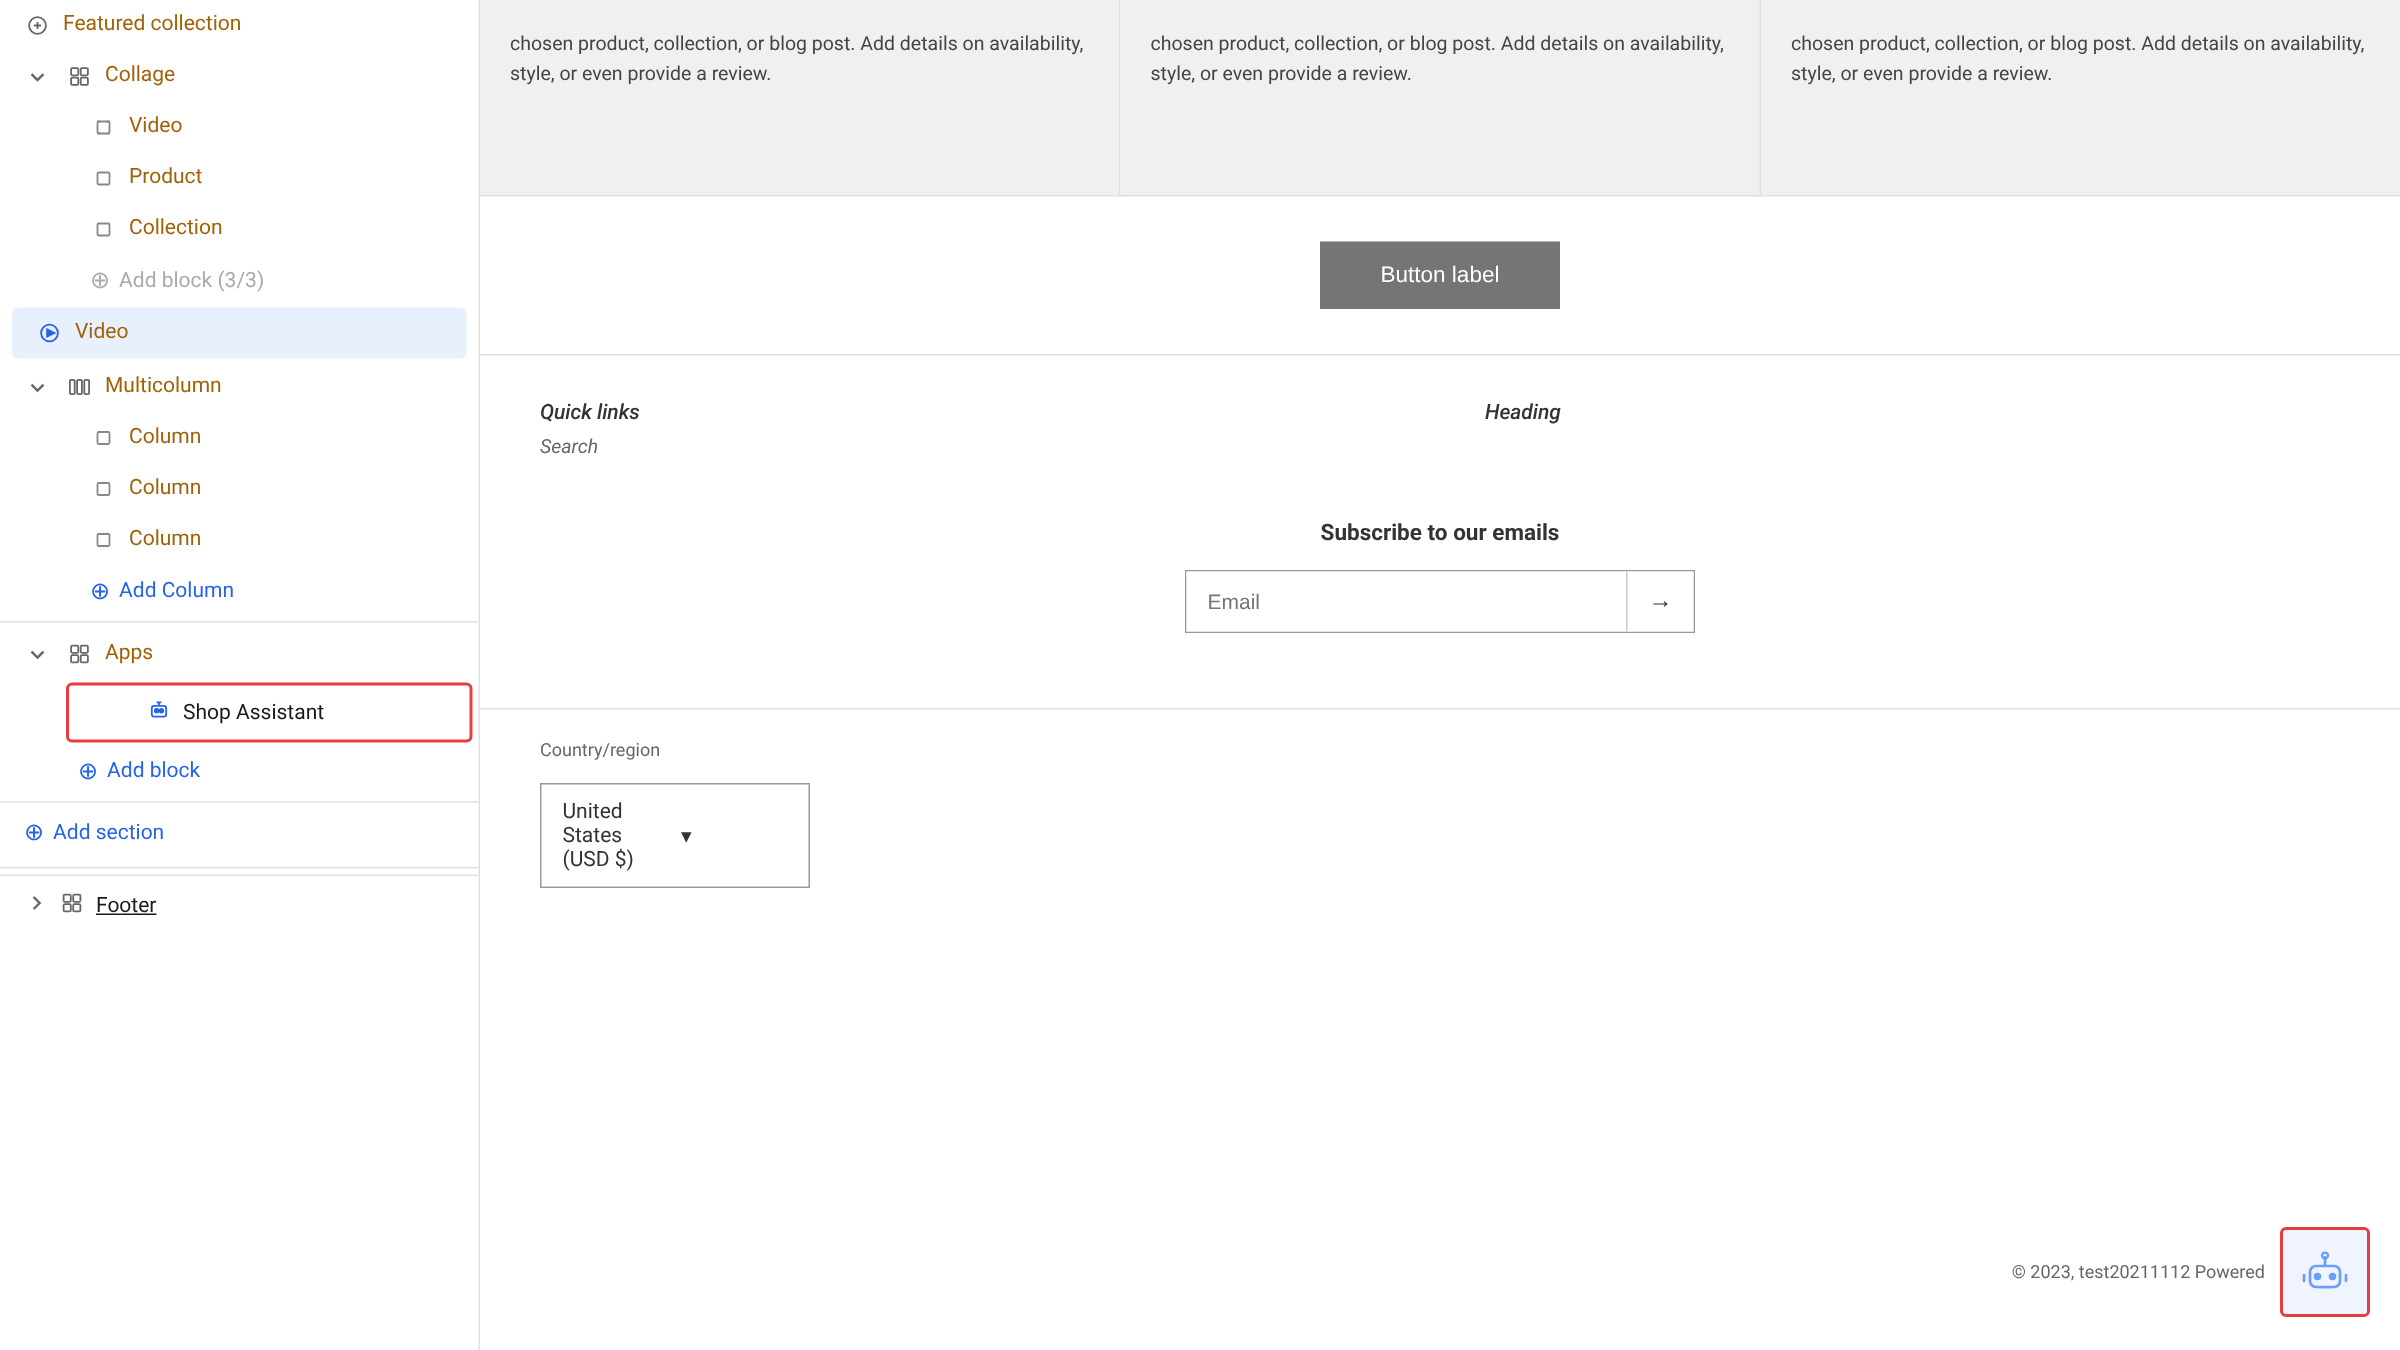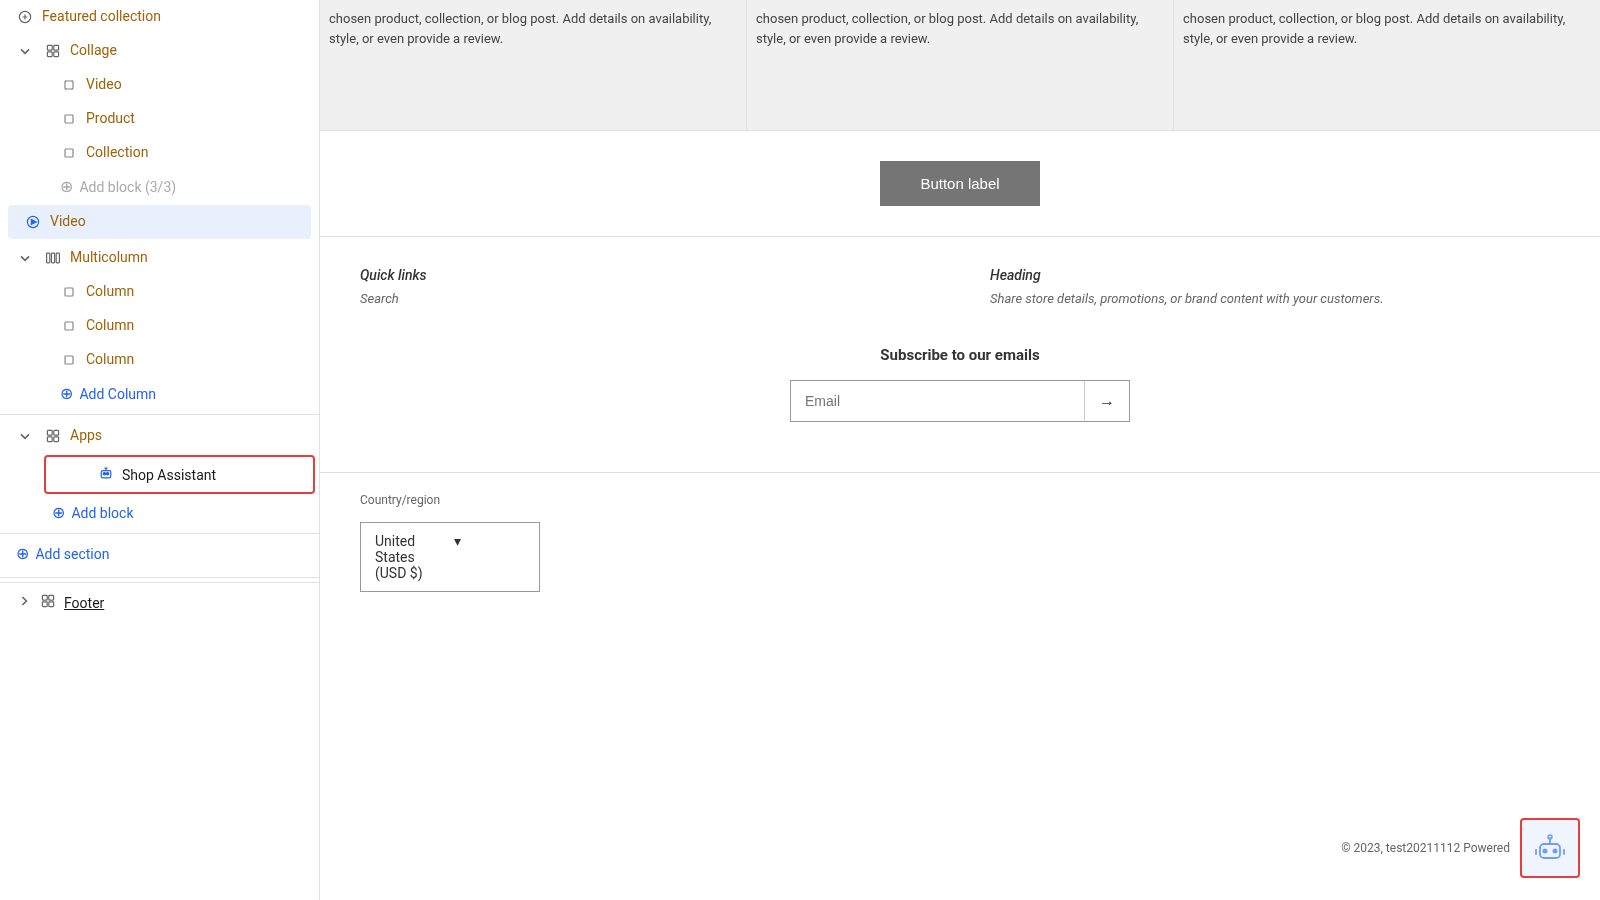--- a/index.html
+++ b/index.html
@@ -108,21 +108,21 @@
     .cards-section {
       display: flex;
       gap: 0;
       border-bottom: 1px solid #e0e0e0;
       padding: 0;
     }
 
     .card {
       flex: 1;
       background: #f0f0f0;
-      padding: 9px;
+      padding: 20px;
       min-height: 130px;
       border-right: 1px solid #e0e0e0;
       font-size: 13px;
       color: #444;
       line-height: 1.5;
     }
     .card:last-child { border-right: none; }
 
     
     .button-label-section {
@@ -190,21 +190,21 @@
       border-left: 1px solid #ccc;
     }
 
     
     .country-section {
       padding: 20px 40px 10px;
     }
     .country-section label { font-size: 12px; color: #666; display: block; margin-bottom: 15px; }
     .country-select {
       display: flex;
-      align-items: flex-start;
+      align-items: center;
       border: 1px solid #999;
       padding: 10px 14px;
       font-size: 14px;
       color: #333;
       width: 180px;
       cursor: pointer;
       gap: 8px;
       background: #fff;
     }
     .country-select span { flex: 1; }
@@ -441,21 +441,20 @@
   </div>
 
   <div class="footer-section">
     <div class="footer-columns">
       <div class="footer-col">
         <h3>Quick links</h3>
         <p style="cursor:pointer;">Search</p>
       </div>
       <div class="footer-col">
         <h3>Heading</h3>
-        <p>Share store details, promotions, or brand content with your customers.</p>
       </div>
     </div>
 
     <div class="subscribe-section">
       <h3>Subscribe to our emails</h3>
       <div class="email-row">
         <input class="email-input" type="email" placeholder="Email" style="">
         <button class="email-arrow">→</button>
       </div>
     </div>

